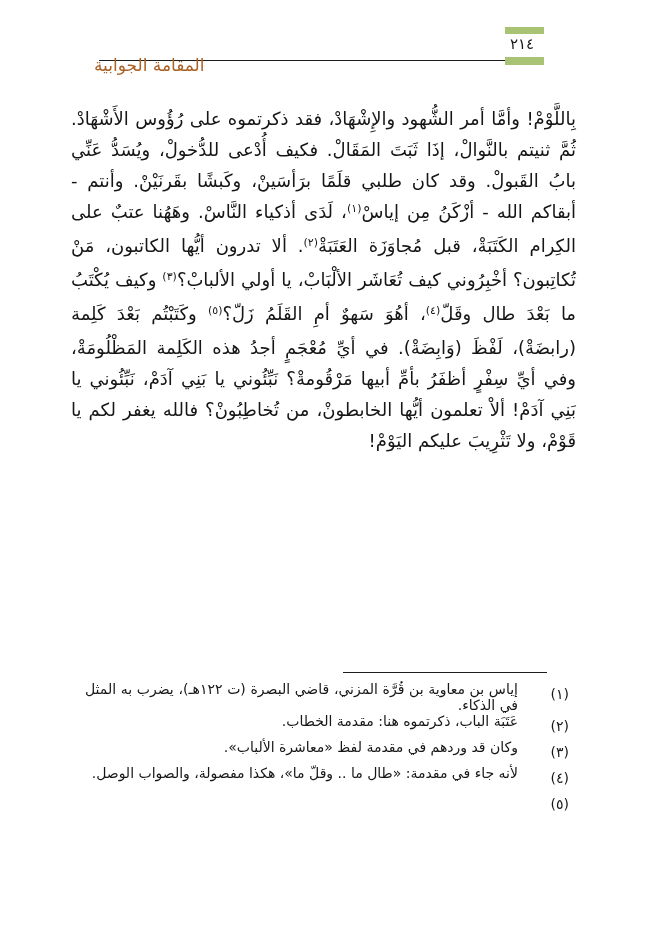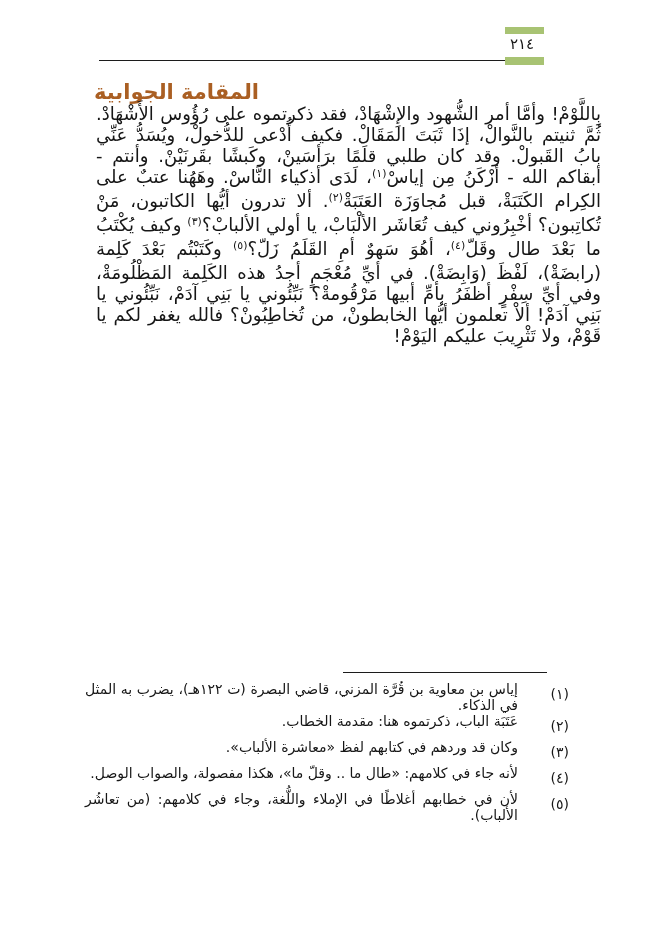--- a/index.html
+++ b/index.html
@@ -25,33 +25,33 @@
   .green-bar.bottom{top:57px;height:8px;z-index:2;}
   .page-number{
     position:absolute;left:492px;top:35px;width:60px;
     text-align:center;font-size:15px;letter-spacing:2px;color:var(--ink);
   }
   .header-rule{
     position:absolute;left:99px;top:60px;width:407px;height:1px;
     background:#1c1c1c;
   }
   .section-title{
-    position:absolute;left:94px;top:80px;
+    position:absolute;left:94px;top:55px;
     direction:rtl;
-    font-size:21px;font-weight:bold;
+    font-size:17px;font-weight:normal;
     color:var(--title-brown);
     white-space:nowrap;
   }
   
   .body-text{
-    position:absolute;top:103px;left:96px;width:505px;
+    position:absolute;top:103px;left:71px;width:505px;
     direction:rtl;
     text-align:justify;
     font-size:18px;
-    line-height:21px;
+    line-height:31px;
     color:var(--ink);
   }
   .fn-marker{
     font-size:11px;
     position:relative;top:-6px;
     letter-spacing:0;
   }
   
   .footnotes{
     position:absolute;top:666px;left:85px;width:484px;
@@ -95,26 +95,25 @@
         <div class="fn-row">
           <span class="fn-num">(١)</span>
           <div class="fn-text">إياس بن معاوية بن قُرَّة المزني، قاضي البصرة (ت ١٢٢هـ)، يضرب به المثل في الذكاء.</div>
         </div>
         <div class="fn-row">
           <span class="fn-num">(٢)</span>
           <div class="fn-text">عَتَبَة الباب، ذكرتموه هنا: مقدمة الخطاب.</div>
         </div>
         <div class="fn-row">
           <span class="fn-num">(٣)</span>
-          <div class="fn-text">وكان قد وردهم في كتابهم لفظ «معاشرة الألباب».</div>
+          <div class="fn-text">وكان قد وردهم في مقدمة لفظ «معاشرة الألباب».</div>
         </div>
         <div class="fn-row">
           <span class="fn-num">(٤)</span>
-          <div class="fn-text">لأنه جاء في كلامهم: «طال ما .. وقلّ ما»، هكذا مفصولة، والصواب الوصل.</div>
+          <div class="fn-text">لأنه جاء في مقدمة: «طال ما .. وقلّ ما»، هكذا مفصولة، والصواب الوصل.</div>
         </div>
         <div class="fn-row">
           <span class="fn-num">(٥)</span>
-          <div class="fn-text">لأن في خطابهم أغلاطًا في الإملاء واللُّغة، وجاء في كلامهم: (من تعاشُر الألباب).</div>
         </div>
       </div>
   </div>
 
 </div>
 
 </body></html>

